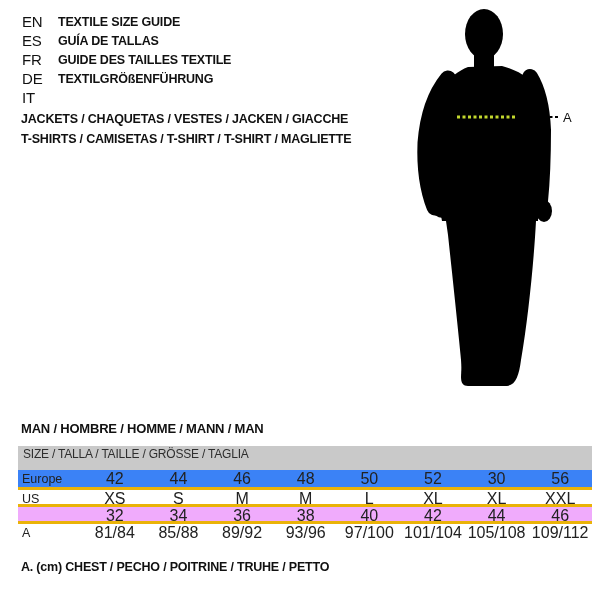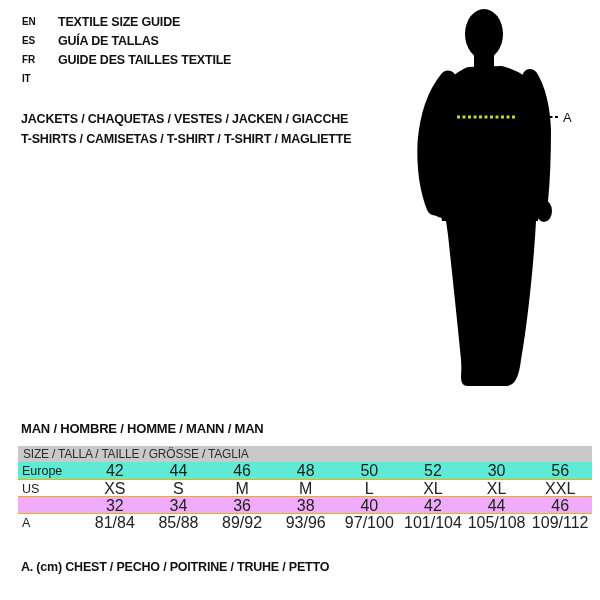--- a/index.html
+++ b/index.html
@@ -9,42 +9,42 @@
     background: #ffffff;
     font-family: "Liberation Sans", sans-serif;
     color: #111;
     overflow: hidden;
   }
 
   
   .lang-list { position: absolute; left: 22px; top: 12px; }
   .lang-row { display: flex; height: 19px; align-items: center; }
   .lang-code {
-    width: 36px; font-size: 10px; font-weight: 700; letter-spacing: -0.2px;
+    width: 36px; font-size: 15px; font-weight: 400; letter-spacing: -0.2px;
   }
   .lang-label { font-size: 12.5px; font-weight: 700; letter-spacing: -0.2px; }
 
   
   .categories { position: absolute; left: 21px; top: 109px; }
   .cat-line { font-size: 12.5px; font-weight: 700; letter-spacing: -0.2px; line-height: 20px; white-space: nowrap; }
 
   
   .figure-wrap { position: absolute; left: 408px; top: 5px; width: 172px; height: 385px; }
   .figure-wrap svg { display: block; }
 
   
   .section-title { position: absolute; left: 21px; top: 421px; font-size: 13px; font-weight: 700; letter-spacing: -0.2px; }
 
   
   .size-table { position: absolute; left: 18px; top: 446px; width: 574px; font-size: 12px; }
   .size-table-header {
-    height: 16px; line-height: 16px; padding-left: 5px;
+    height: 24px; line-height: 16px; padding-left: 5px;
     font-size: 12px; color: #2e2e2e; letter-spacing: -0.2px;
   }
-  .trow { display: grid; grid-template-columns: 65px repeat(8, 1fr); height: 17px; align-items: center; border-top: 1px solid #eab308; }
+  .trow { display: grid; grid-template-columns: 65px repeat(8, 1fr); height: 17px; align-items: center; border-top: 3px solid #eab308; }
   .trow:first-of-type { border-top: none; }
   .tcell { text-align: center; color: #222; font-size: 16px; }
   .tlabel { text-align: left; padding-left: 4px; font-size: 12.5px; }
 
   
   .footnote { position: absolute; left: 21px; top: 560px; font-size: 12.5px; font-weight: 700; letter-spacing: -0.2px; }
 </style>
 </head>
 <body>
 
@@ -53,20 +53,24 @@
       <span class="lang-code">EN</span>
       <span class="lang-label">TEXTILE SIZE GUIDE</span>
     </div>
     <div class="lang-row">
       <span class="lang-code">ES</span>
       <span class="lang-label">GUÍA DE TALLAS</span>
     </div>
     <div class="lang-row">
       <span class="lang-code">FR</span>
       <span class="lang-label">GUIDE DES TAILLES TEXTILE</span>
+    </div>
+    <div class="lang-row">
+      <span class="lang-code">DE</span>
+      <span class="lang-label">TEXTILGRÖßENFÜHRUNG</span>
     </div>
     <div class="lang-row">
       <span class="lang-code">IT</span>
     </div>
   </div>
 
 <div class="categories">
   <div class="cat-line">JACKETS / CHAQUETAS / VESTES / JACKEN / GIACCHE</div>
   <div class="cat-line">T-SHIRTS / CAMISETAS / T-SHIRT / T-SHIRT / MAGLIETTE</div>
 </div>
@@ -97,21 +101,21 @@
     <line x1="136" y1="112" x2="151" y2="112" stroke="#000000" stroke-width="2" stroke-dasharray="3 2.5"></line>
     <text x="155" y="117" font-size="13" fill="#111">A</text>
   </svg>
 </div>
 
 <div class="section-title">MAN / HOMBRE / HOMME / MANN / MAN</div>
 
 <div class="size-table">
   <div class="size-table-header" style="background: rgb(201, 201, 201);">SIZE / TALLA / TAILLE / GRÖSSE / TAGLIA</div>
   <div>
-      <div class="trow" style="background: #5eead4;">
+      <div class="trow" style="background: #3b82f6;">
         <div class="tcell tlabel">Europe</div>
         <div class="tcell">42</div>
         <div class="tcell">44</div>
         <div class="tcell">46</div>
         <div class="tcell">48</div>
         <div class="tcell">50</div>
         <div class="tcell">52</div>
         <div class="tcell">30</div>
         <div class="tcell">56</div>
       </div>

